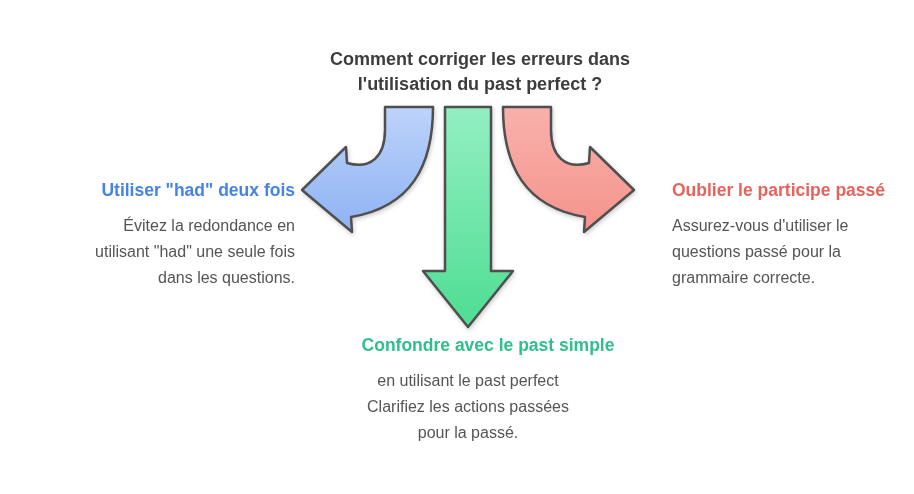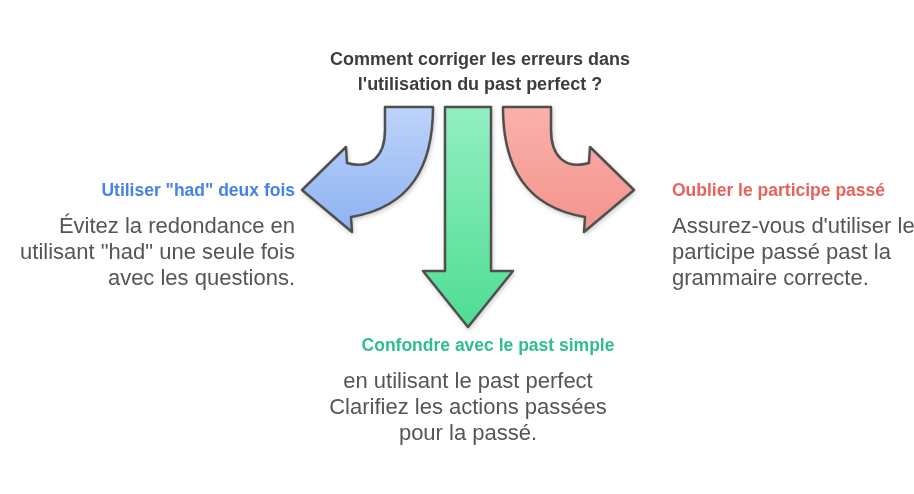--- a/index.html
+++ b/index.html
@@ -8,21 +8,21 @@
     background:#ffffff;
     font-family:"Liberation Sans",sans-serif;
   }
   .title{
     position:absolute;left:480px;top:47px;transform:translateX(-50%);
     text-align:center;font-weight:bold;font-size:18px;line-height:25px;
     color:#3d3d3d;white-space:nowrap;
   }
   .block{position:absolute;}
   .heading{font-weight:bold;font-size:17.5px;line-height:20px;margin-bottom:13px;white-space:nowrap;}
-  .body-line{font-size:22px;line-height:26px;color:#555555;white-space:nowrap;}
+  .body-line{font-size:16px;line-height:26px;color:#555555;white-space:nowrap;}
   #left-block{right:619px;top:180px;text-align:right;}
   #right-block{left:672px;top:180px;text-align:left;}
   #bottom-block{left:468px;top:335px;transform:translateX(-50%);text-align:center;}
   svg.arrow{position:absolute;filter:drop-shadow(1px 2px 2px rgba(90,90,90,0.30));}
   #arrow-blue{left:299px;top:104px;}
   #arrow-green{left:420px;top:104px;}
   #arrow-red{left:499px;top:104px;}
 </style>
 </head>
 <body>
@@ -61,27 +61,27 @@
         <stop offset="1" stop-color="#f4938c"></stop>
       </linearGradient>
     </defs>
     <path d="M 52 3 L 4 3 C 4 62 26 103 86 113 L 85 128 L 135 86 L 91 43 L 90 59 C 66 66 52 52 52 26 Z" fill="url(#gradRed)" stroke-width="2.5" stroke-linejoin="round" stroke="#4f4f4f"></path>
   </svg>
 
   <div id="left-block" class="block">
     <div class="heading" style="color: rgb(69, 131, 230);">Utiliser "had" deux fois</div>
     <div class="body-line">Évitez la redondance en</div>
     <div class="body-line">utilisant "had" une seule fois</div>
-    <div class="body-line">avec les questions.</div>
+    <div class="body-line">dans les questions.</div>
   </div>
 
   <div id="right-block" class="block">
     <div class="heading" style="color: rgb(232, 98, 92);">Oublier le participe passé</div>
     <div class="body-line">Assurez-vous d'utiliser le</div>
-    <div class="body-line">participe passé past la</div>
+    <div class="body-line">questions passé pour la</div>
     <div class="body-line">grammaire correcte.</div>
   </div>
 
   <div id="bottom-block" class="block">
     <div class="heading" style="color: rgb(46, 191, 139); margin-left: 40px;">Confondre avec le past simple</div>
     <div class="body-line">en utilisant le past perfect</div>
     <div class="body-line">Clarifiez les actions passées</div>
     <div class="body-line">pour la passé.</div>
   </div>
 

